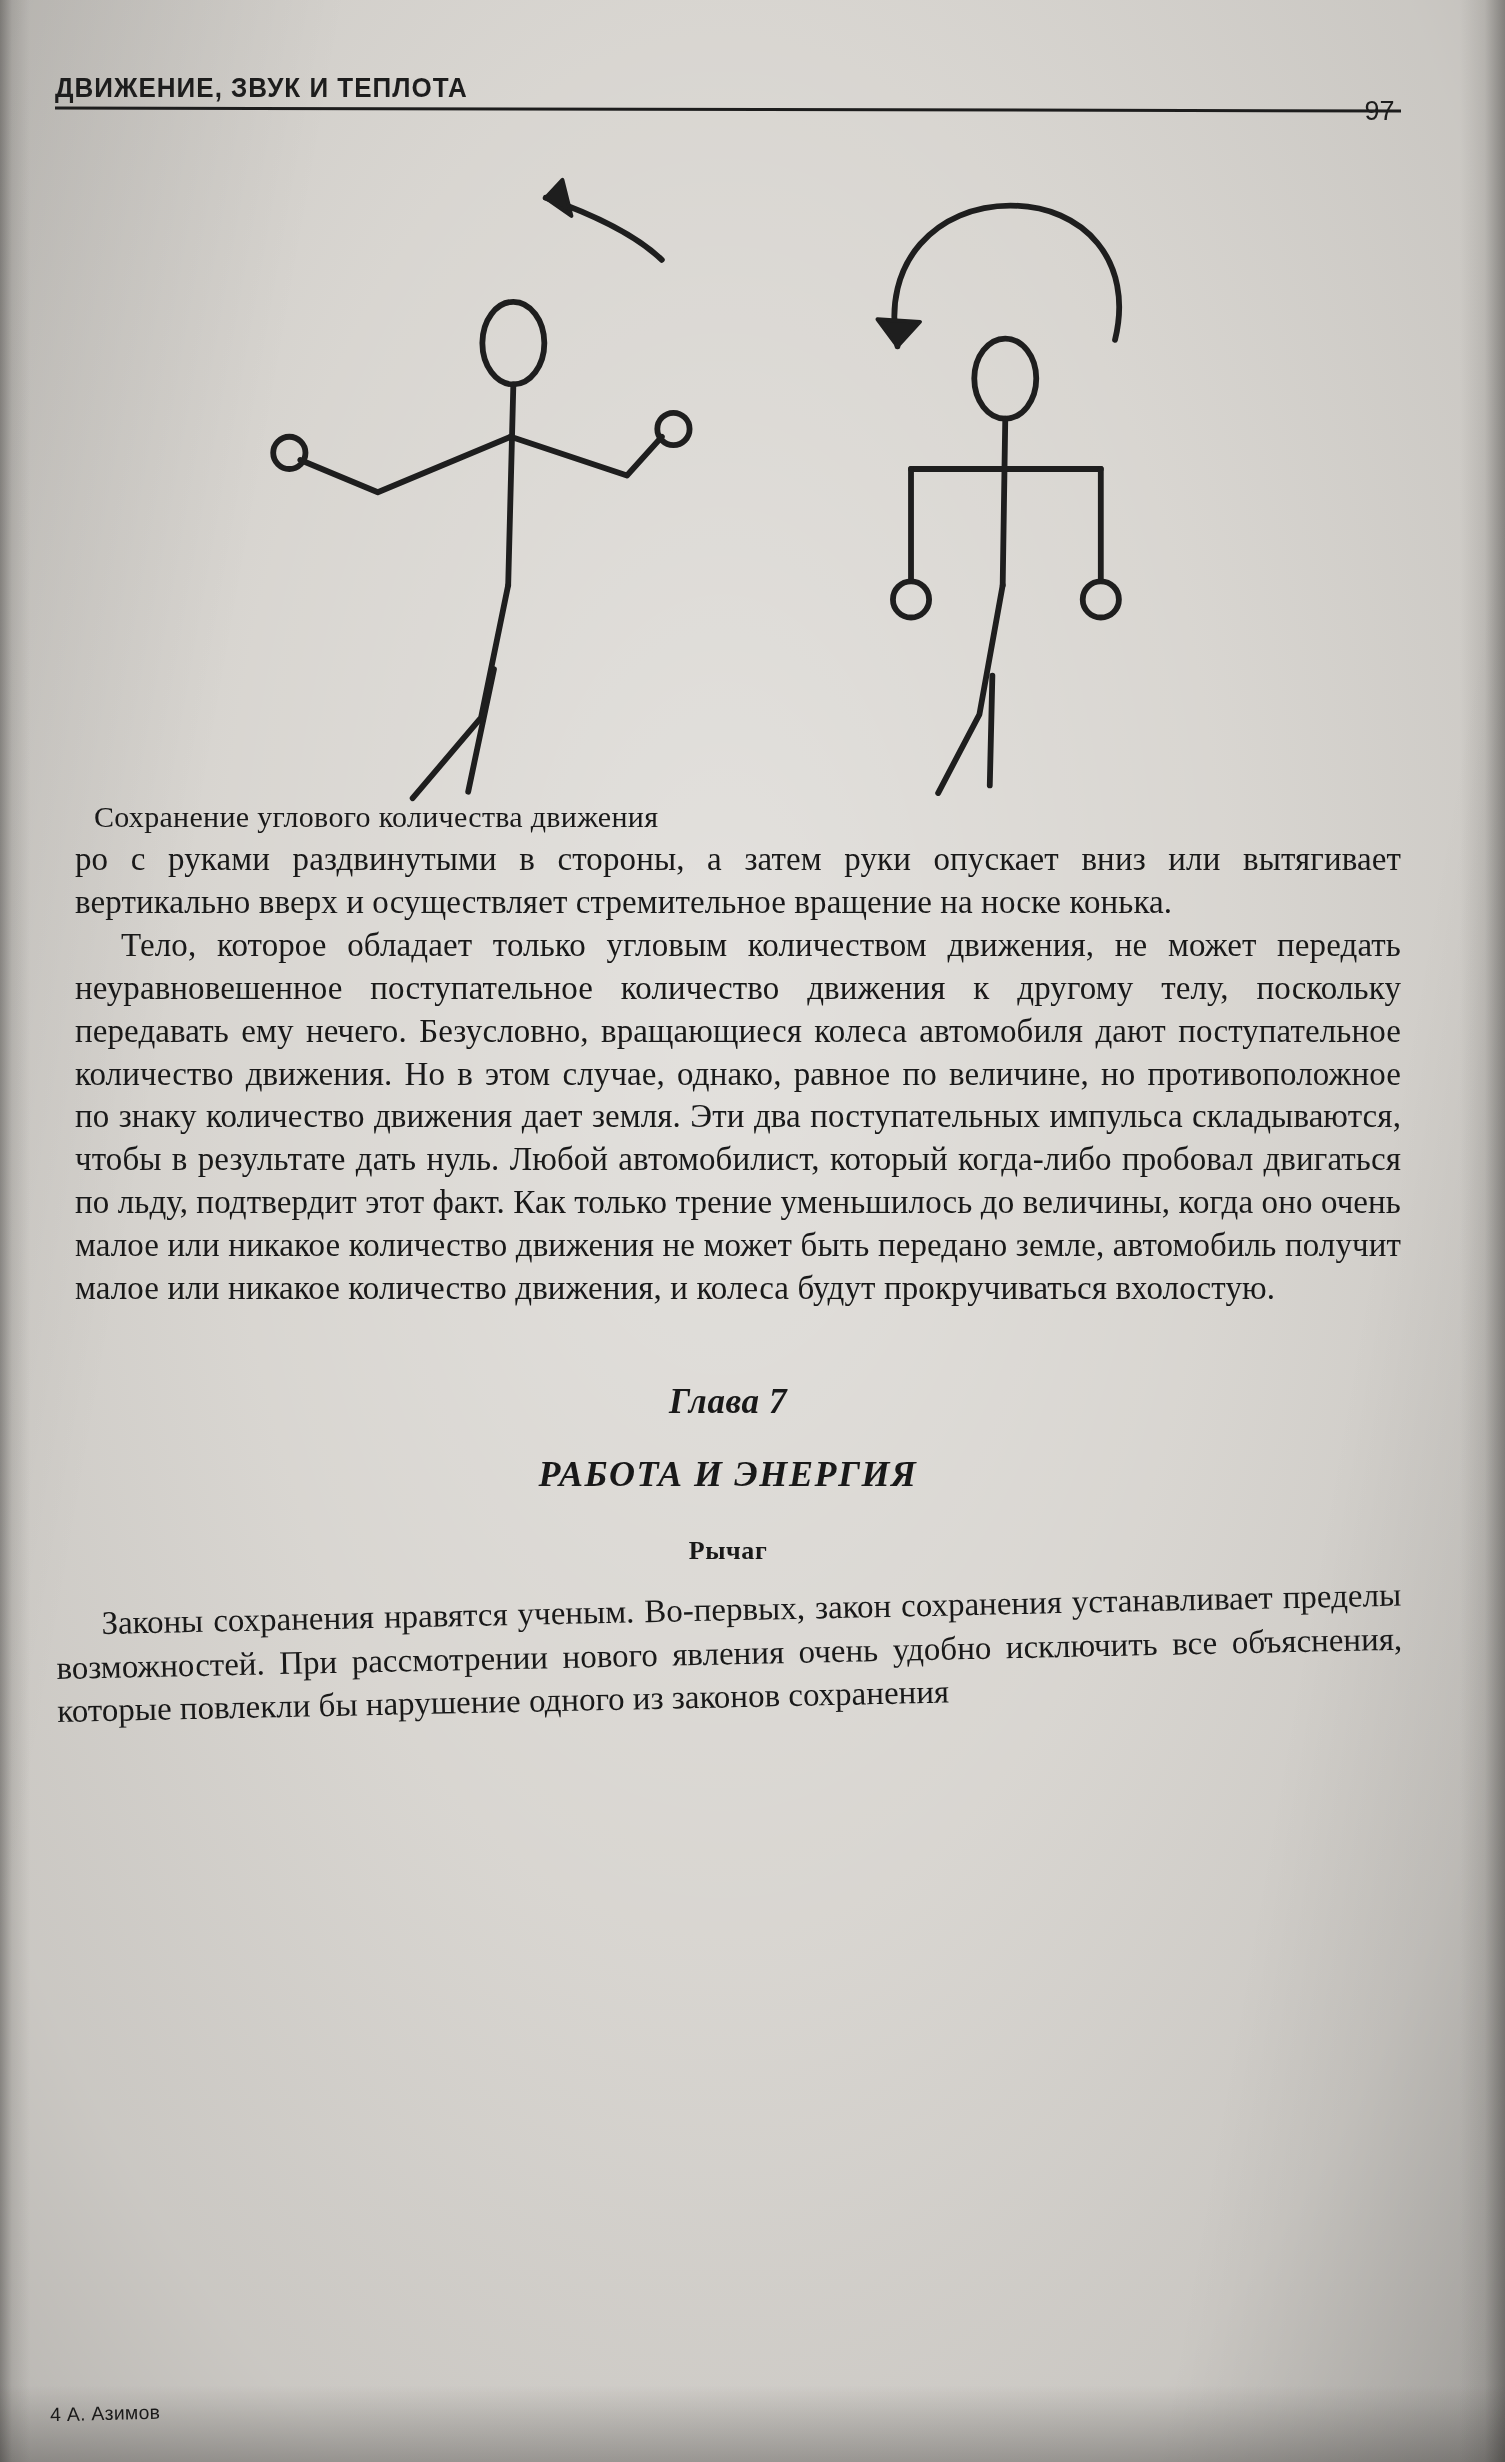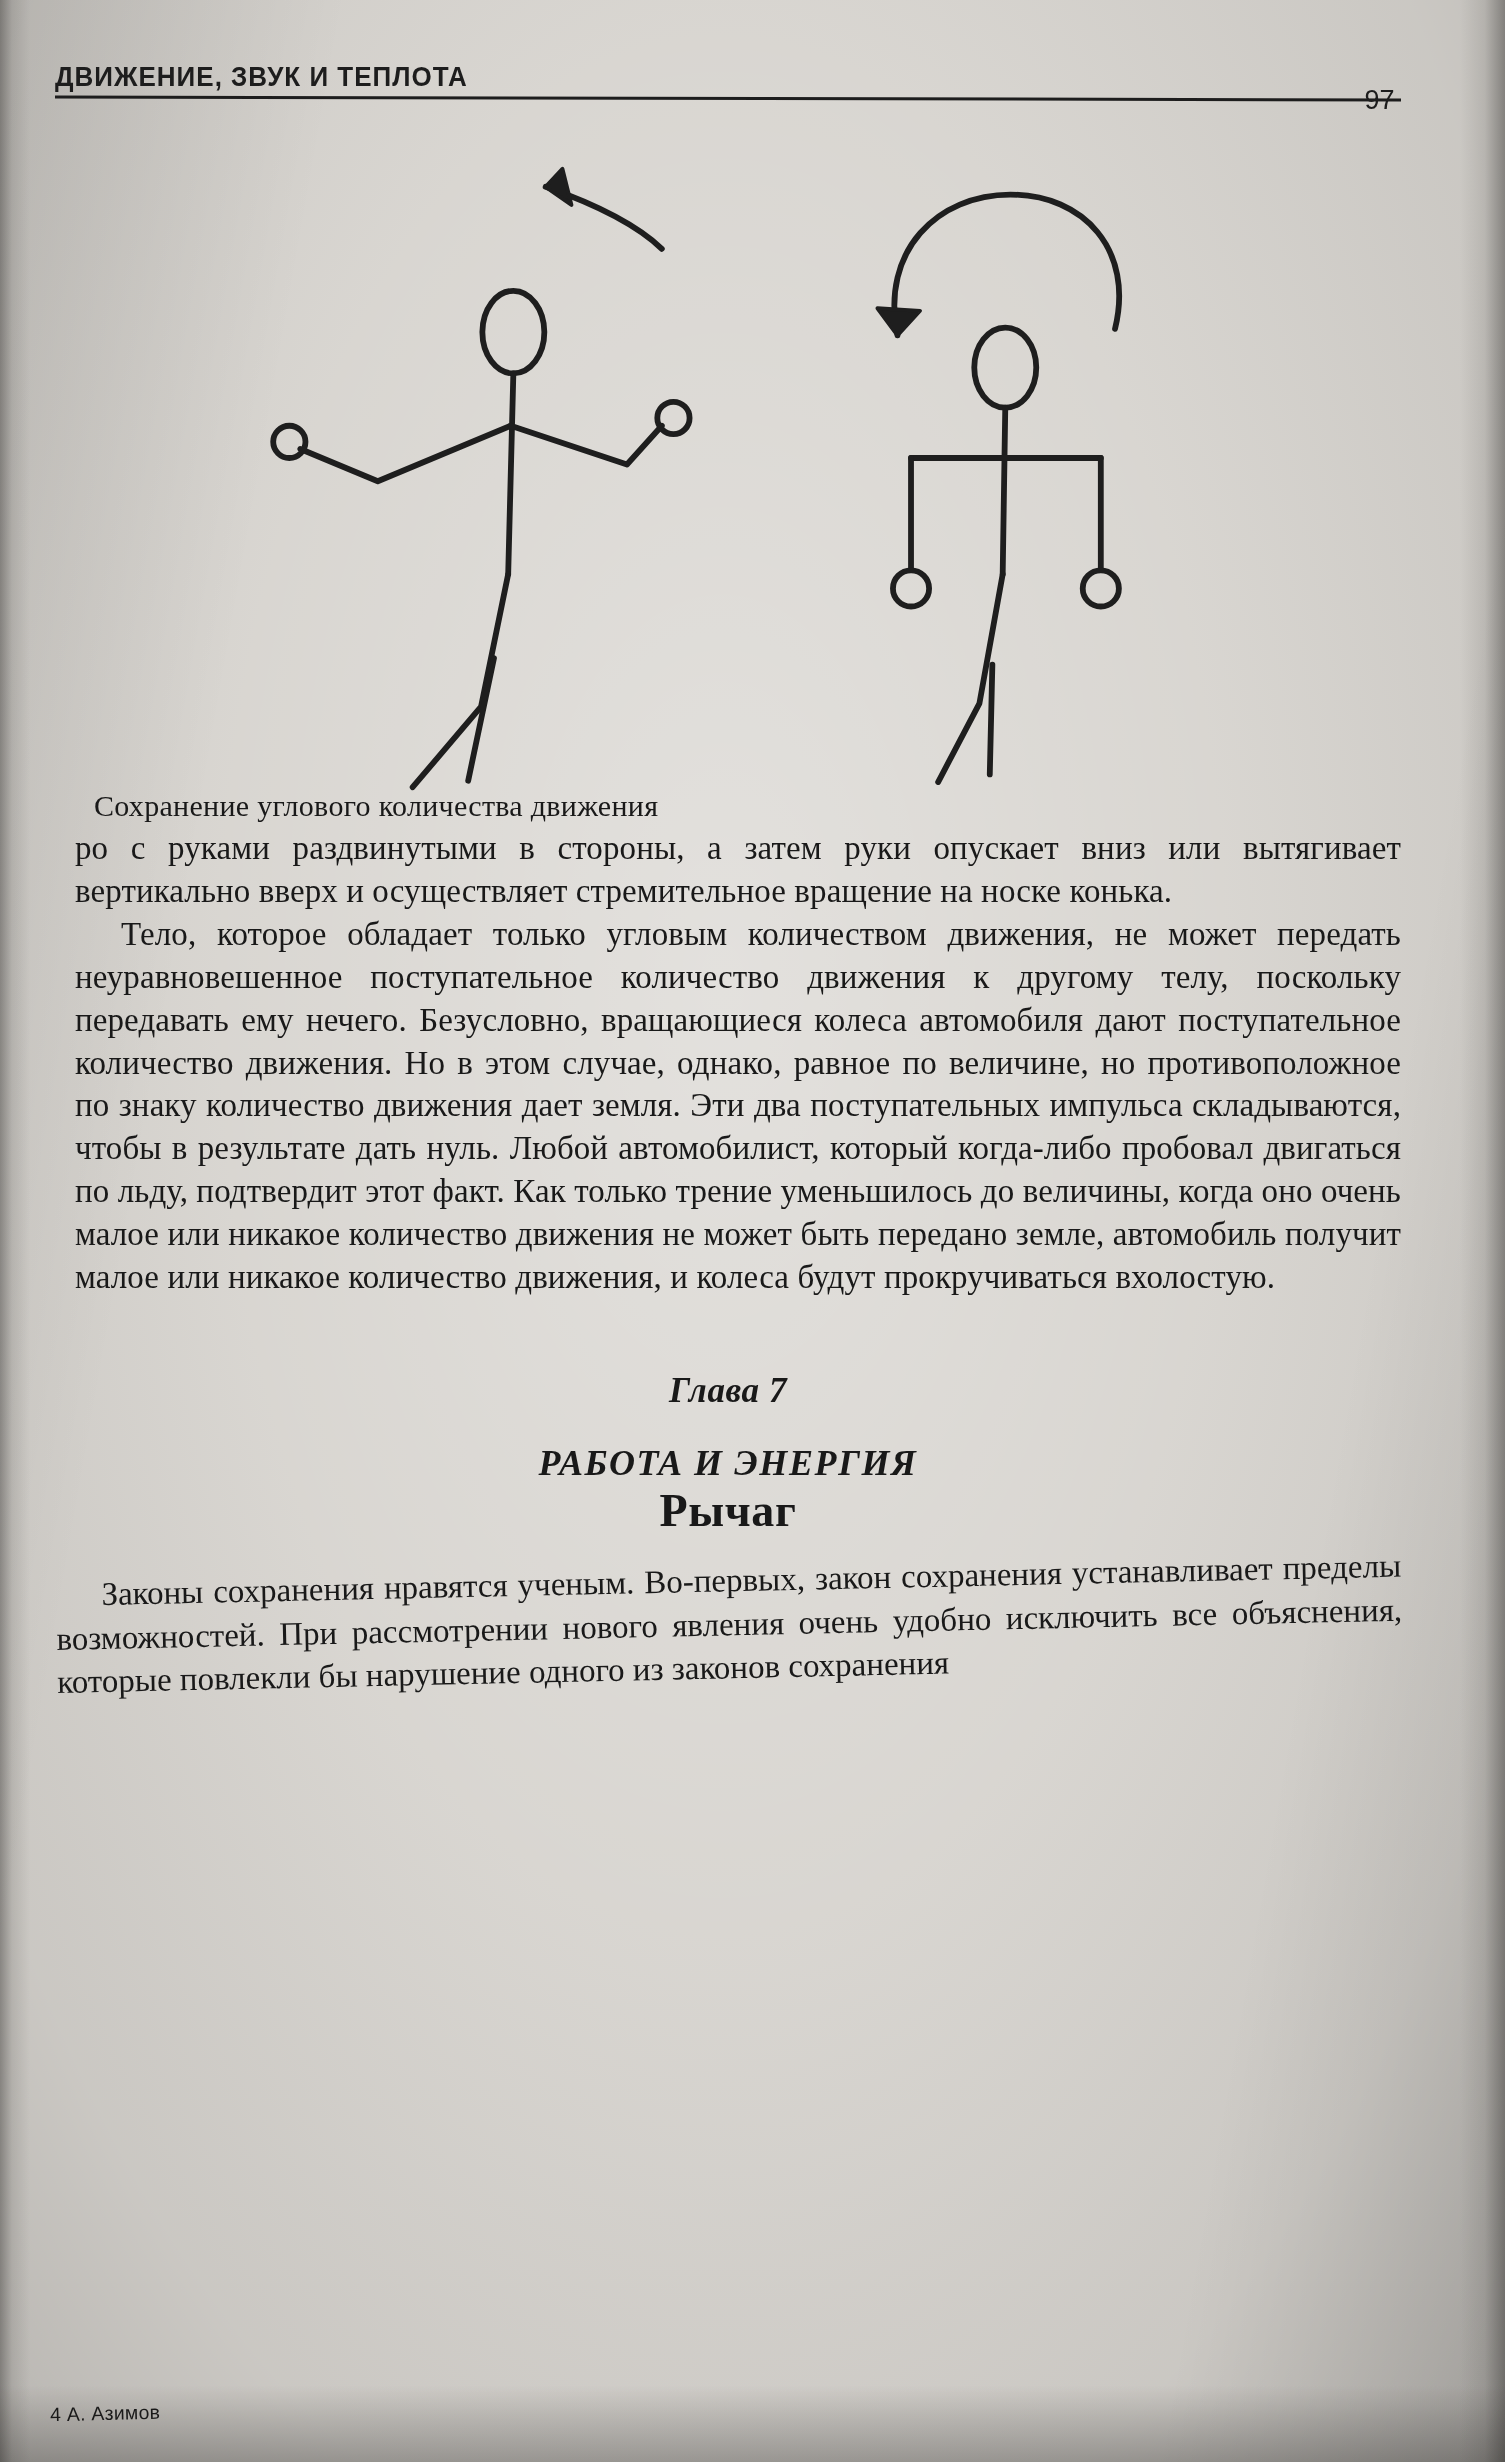--- a/index.html
+++ b/index.html
@@ -40,21 +40,21 @@
   .edge-bottom {
     position: absolute;
     left: 0; right: 0; bottom: 0; height: 77px;
     background: linear-gradient(0deg, rgba(30,28,26,0.30) 0%, rgba(255,255,255,0.0) 100%);
     pointer-events: none;
   }
 
   .content {
     position: absolute;
     left: 55px;
-    top: 39px;
+    top: 50px;
     width: 1346px;
   }
 
   
   .runhead {
     display: flex;
     align-items: flex-end;
     justify-content: space-between;
     height: 54px;
   }
@@ -130,23 +130,24 @@
     letter-spacing: 0.6px;
   }
   .chapter-title {
     font-size: 36px;
     font-weight: bold;
     letter-spacing: 1.6px;
     margin-top: 31px;
     font-style: italic;
   }
   .section-title {
-    font-size: 46px;
+    font-size: 26px;
     font-weight: bold;
     letter-spacing: 0.6px;
+    margin-top: 41px;
   }
 
   .tail-block {
     margin-top: 37px;
     font-size: 33px;
     line-height: 1.32;
     text-align: justify;
   }
   .tail-block p { margin: 0; text-indent: 46px; }
 

